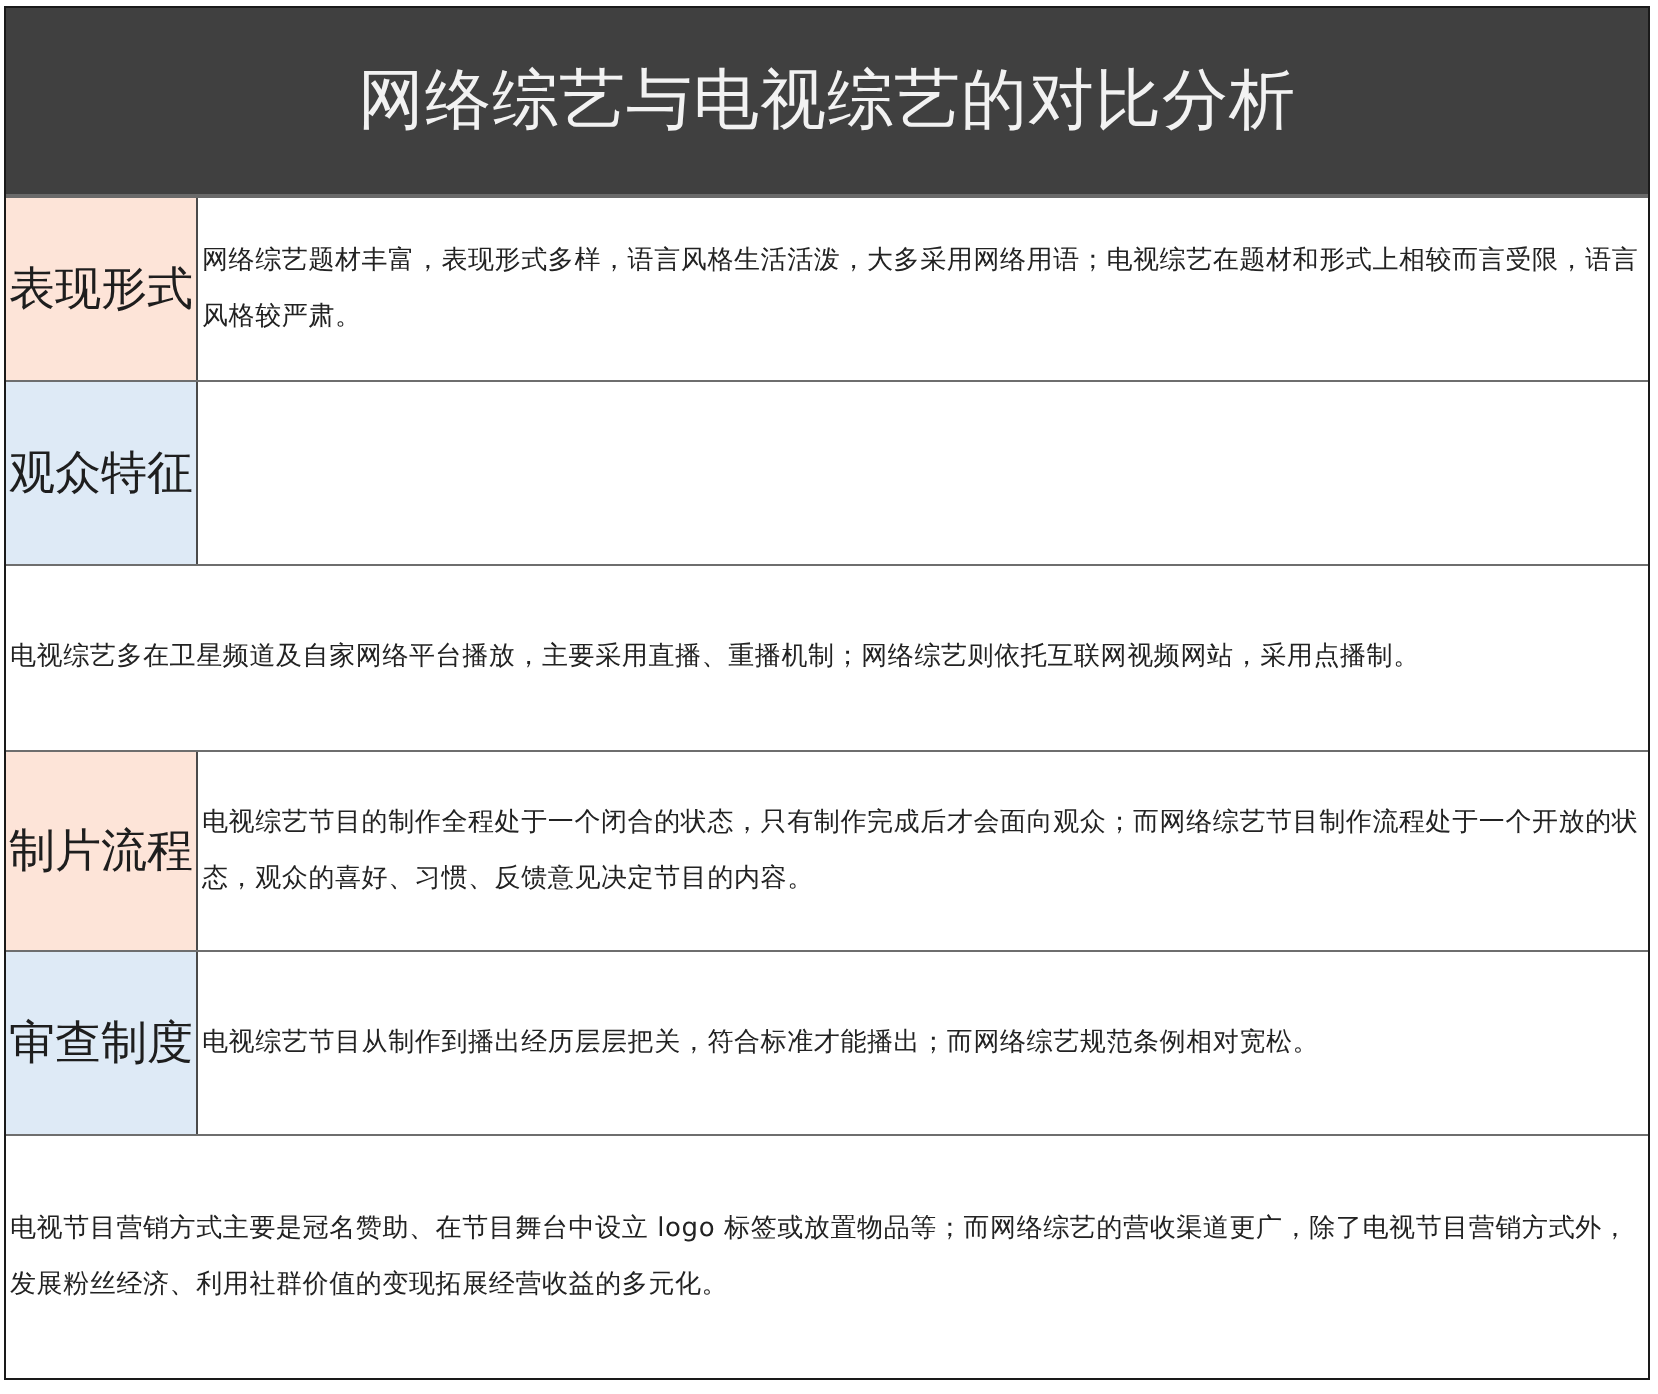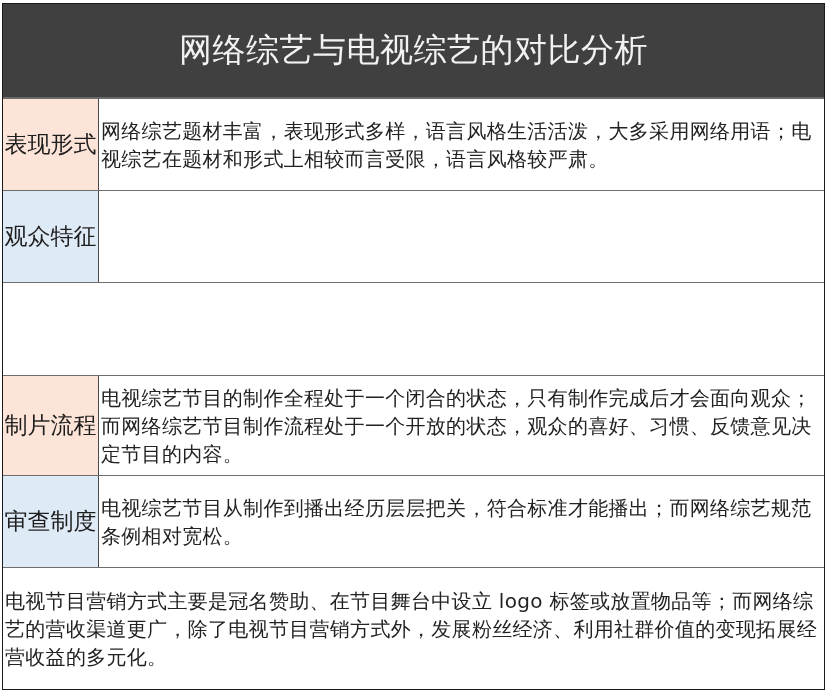--- a/index.html
+++ b/index.html
@@ -12,21 +12,21 @@
               font-size: 33px; letter-spacing: 0.5px;
               border-bottom: 2px solid #6a6a6a; box-sizing: border-box; }
     .row { display: flex; border-bottom: 1px solid #6e6e6e; box-sizing: border-box; }
     .row:last-child { border-bottom: none; }
     .label { width: 96px; flex: 0 0 96px; display: flex; align-items: center;
              justify-content: center; font-size: 23px; color: #1e1e1e;
              border-right: 1px solid #4a4a4a; box-sizing: border-box; }
     .label.peach { background: #fde4d8; }
     .label.blue { background: #deeaf6; }
     .content { flex: 1; display: flex; align-items: center; padding: 0 2px 0 2px;
-               font-size: 20px; line-height: 28px; color: #222222;
+               font-size: 13px; line-height: 28px; color: #222222;
                background: #ffffff; letter-spacing: 0.3px; }
     .content span { display: block; }
   </style>
 </head>
 <body>
 
 <div class="table">
   <div class="header">网络综艺与电视综艺的对比分析</div>
 
   <div class="row" style="height:92px">
@@ -34,20 +34,23 @@
     <div class="content">
         <span>网络综艺题材丰富，表现形式多样，语言风格生活活泼，大多采用网络用语；电视综艺在题材和形式上相较而言受限，语言风格较严肃。</span>
       </div>
   </div>
 
   <div class="row" style="height:92px">
     <div class="label blue">观众特征</div>
   </div>
 
   <div class="row" style="height:93px">
+    <div class="content">
+        <span>电视综艺多在卫星频道及自家网络平台播放，主要采用直播、重播机制；网络综艺则依托互联网视频网站，采用点播制。</span>
+      </div>
   </div>
 
   <div class="row" style="height:100px">
     <div class="label peach">制片流程</div>
     <div class="content">
         <span>电视综艺节目的制作全程处于一个闭合的状态，只有制作完成后才会面向观众；而网络综艺节目制作流程处于一个开放的状态，观众的喜好、习惯、反馈意见决定节目的内容。</span>
       </div>
   </div>
 
   <div class="row" style="height:92px">

